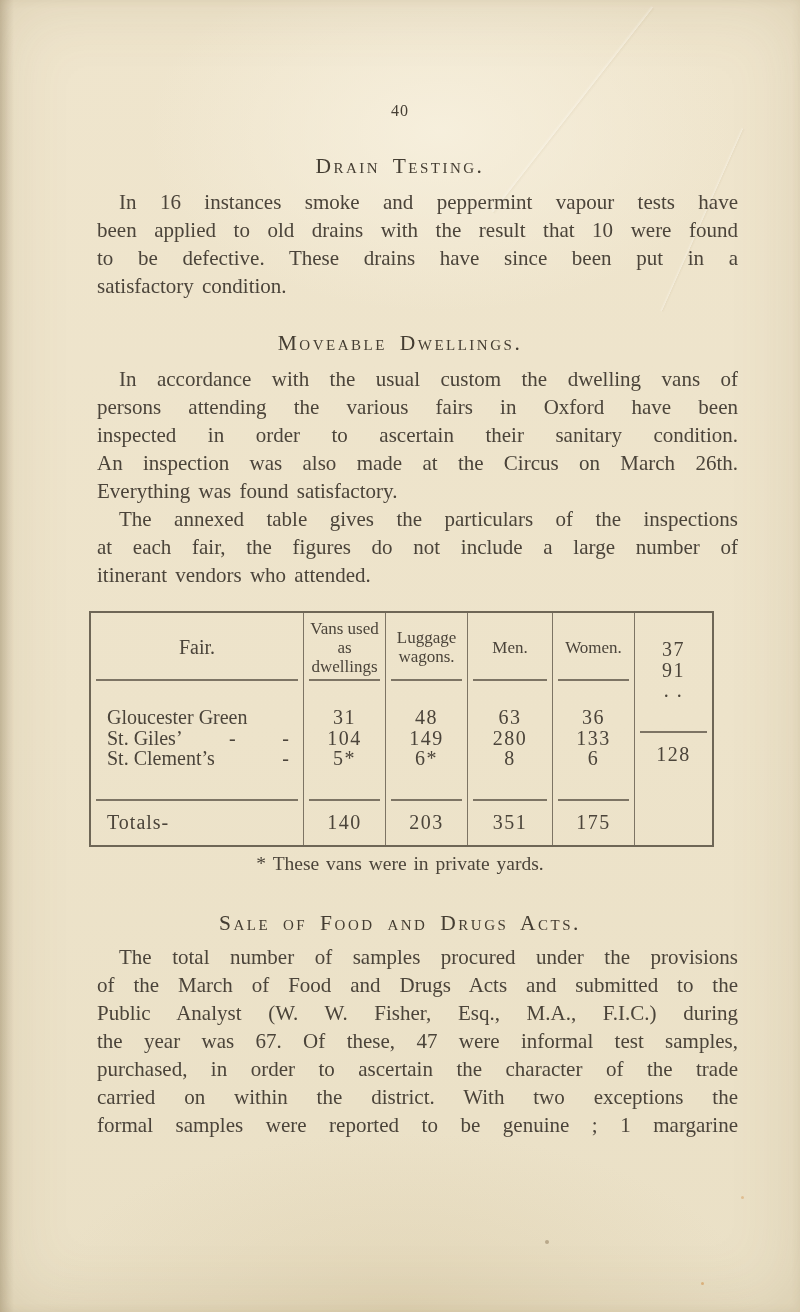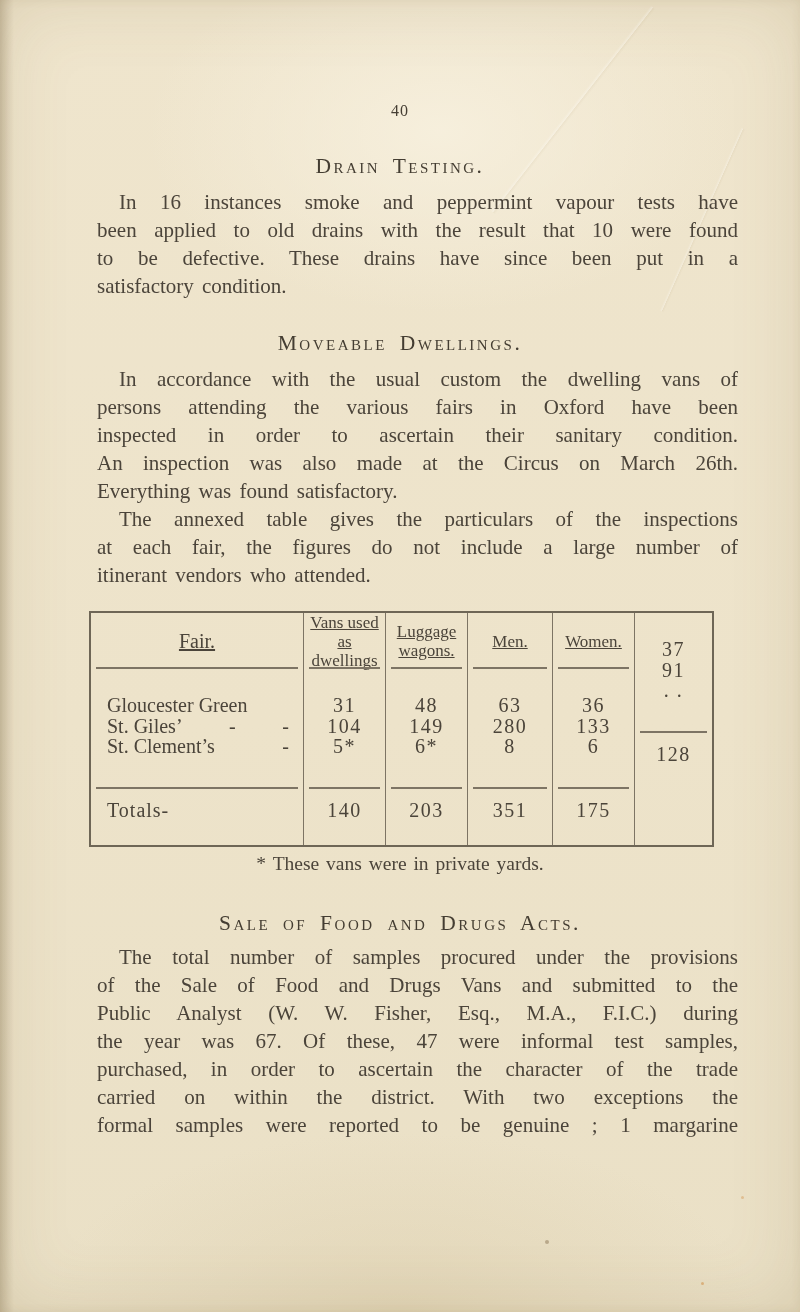--- a/index.html
+++ b/index.html
@@ -36,22 +36,22 @@
 
   
   .ftable{
     position:absolute;left:89px;top:611px;width:625px;height:236px;
     box-sizing:border-box;border:2px solid #6e6656;
     display:grid;grid-template-columns:212px 82px 82px 85px 82px 78px;
     font-size:20px;color:#4b443a;
   }
   .col{position:relative;display:flex;flex-direction:column;box-sizing:border-box;}
   .col + .col{border-left:1.5px solid #7d7464;}
-  .th{position:relative;height:56px;display:flex;align-items:center;justify-content:center;
-      text-align:center;font-size:17px;line-height:19px;padding:0 3px;box-sizing:border-box;text-decoration:underline;}
+  .th{position:relative;height:68px;display:flex;align-items:center;justify-content:center;
+      text-align:center;font-size:17px;line-height:19px;padding:0 3px;box-sizing:border-box;}
   .th.fair-h{font-size:20px;}
   .th::after{content:"";position:absolute;left:5px;right:5px;bottom:0;border-bottom:2px solid #7d7464;}
   .tb{height:118px;box-sizing:border-box;padding-top:26px;line-height:20.5px;}
   .num .tb{text-align:center;letter-spacing:1.5px;}
   .tf{position:relative;height:46px;box-sizing:border-box;padding-top:12px;line-height:22px;}
   .num .tf{text-align:center;letter-spacing:1.5px;}
   .tf::before{content:"";position:absolute;left:5px;right:5px;top:0;border-top:2px solid #7d7464;}
   .col-fair .tb{padding-left:16px;padding-right:14px;}
   .frow{display:flex;justify-content:space-between;white-space:pre;}
   .col-fair .tf{display:flex;justify-content:flex-start;padding-left:16px;padding-right:14px;letter-spacing:1px;}
@@ -159,20 +159,20 @@
       <div class="tf">128</div>
     </div>
   </div>
 
   <div class="footnote">* These vans were in private yards.</div>
 
   <div class="centerline heading h3">Sale of Food and Drugs Acts.</div>
 
   <div class="para p4">
     <div class="ln ind">The total number of samples procured under the provisions</div>
-    <div class="ln">of the Sale of Food and Drugs Vans and submitted to the</div>
+    <div class="ln">of the March of Food and Drugs Acts and submitted to the</div>
     <div class="ln">Public Analyst (W. W. Fisher, Esq., M.A., F.I.C.) during</div>
     <div class="ln">the year was 67.  Of these, 47 were informal test samples,</div>
     <div class="ln">purchased, in order to ascertain the character of the trade</div>
     <div class="ln">carried on within the district.  With two exceptions the</div>
     <div class="ln">formal samples were reported to be genuine ; 1 margarine</div>
   </div>
 </div>
 
 </body></html>

